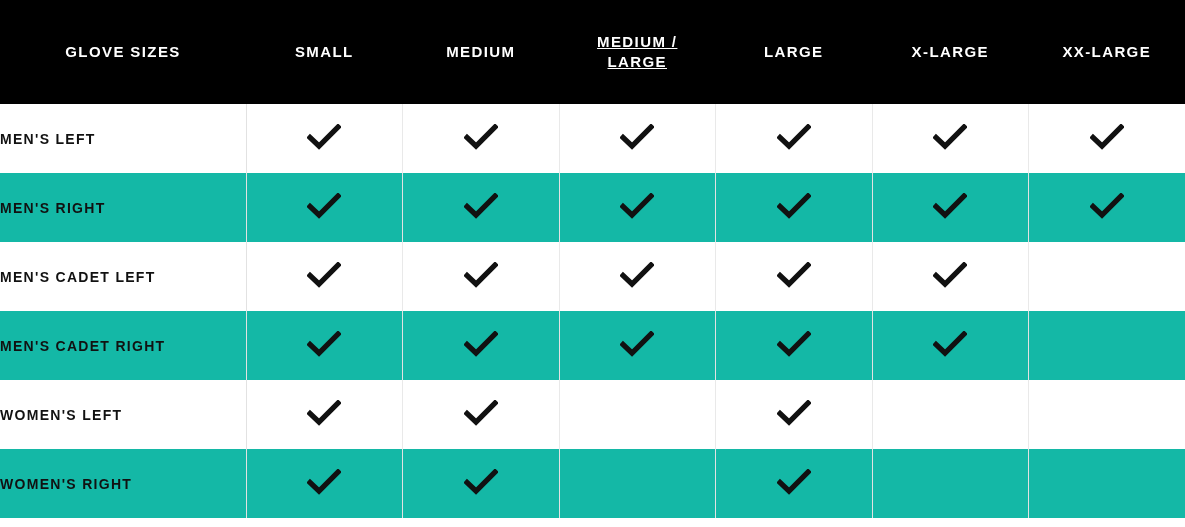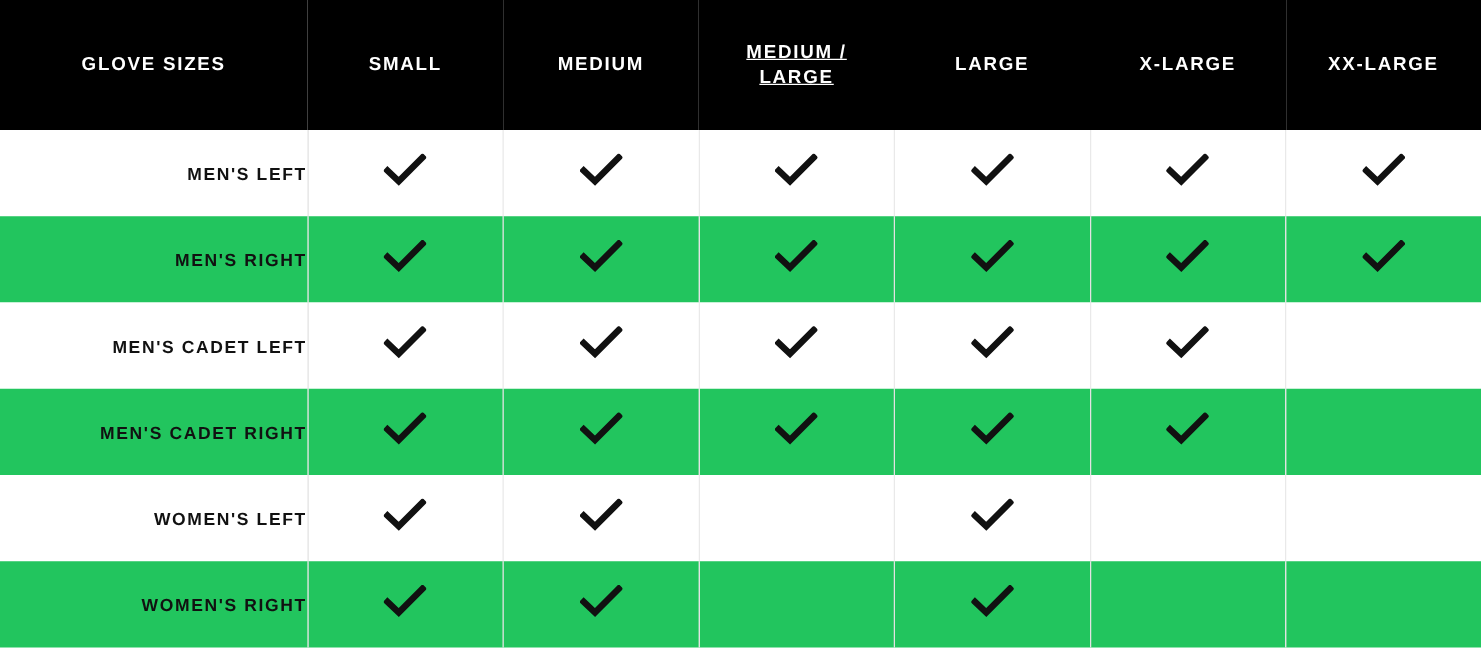--- a/index.html
+++ b/index.html
@@ -40,27 +40,27 @@
   thead th.col-first {
     width: 246px;
   }
   thead th.col-size {
     width: 156.5px;
   }
   tbody tr {
     height: 69px;
   }
   tbody tr.shaded td {
-    background: #22c55e;
+    background: #14b8a6;
   }
   tbody tr.plain td {
     background: #ffffff;
   }
   td.row-label {
-    text-align: right;
+    text-align: left;
     vertical-align: middle;
     font-size: 14px;
     font-weight: bold;
     letter-spacing: 1.3px;
     text-transform: uppercase;
     color: #111111;
     border-right: 1px solid #e2e2e2;
   }
   td.cell {
     text-align: center;

